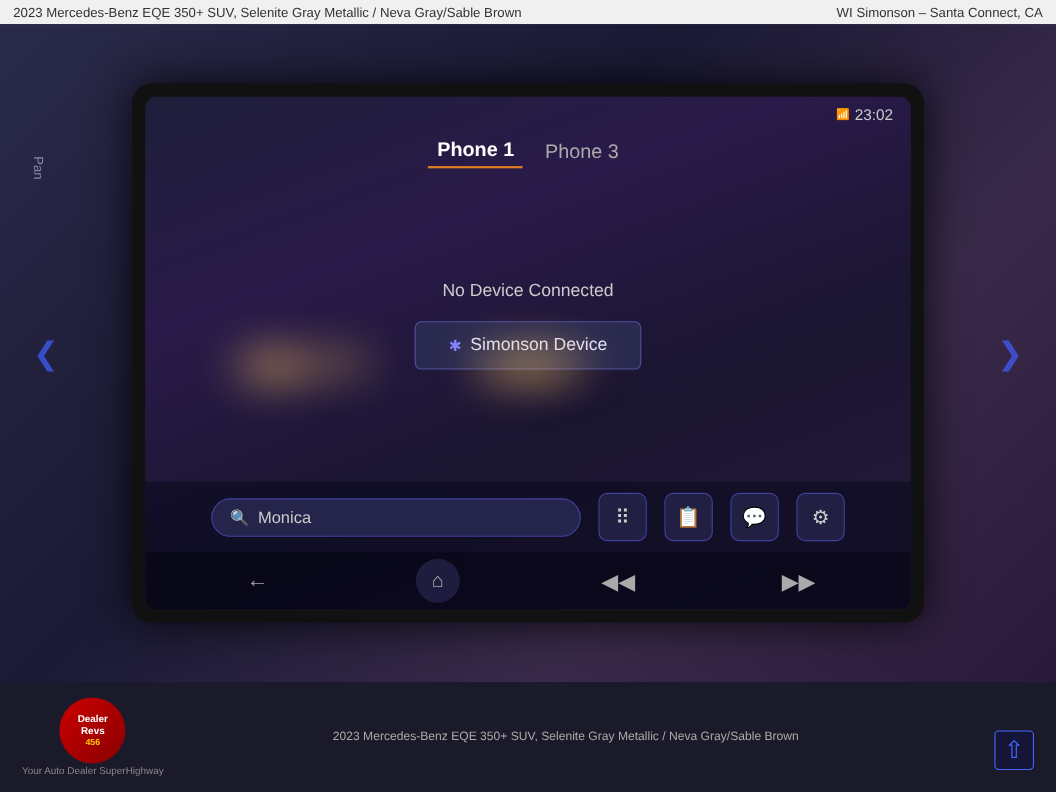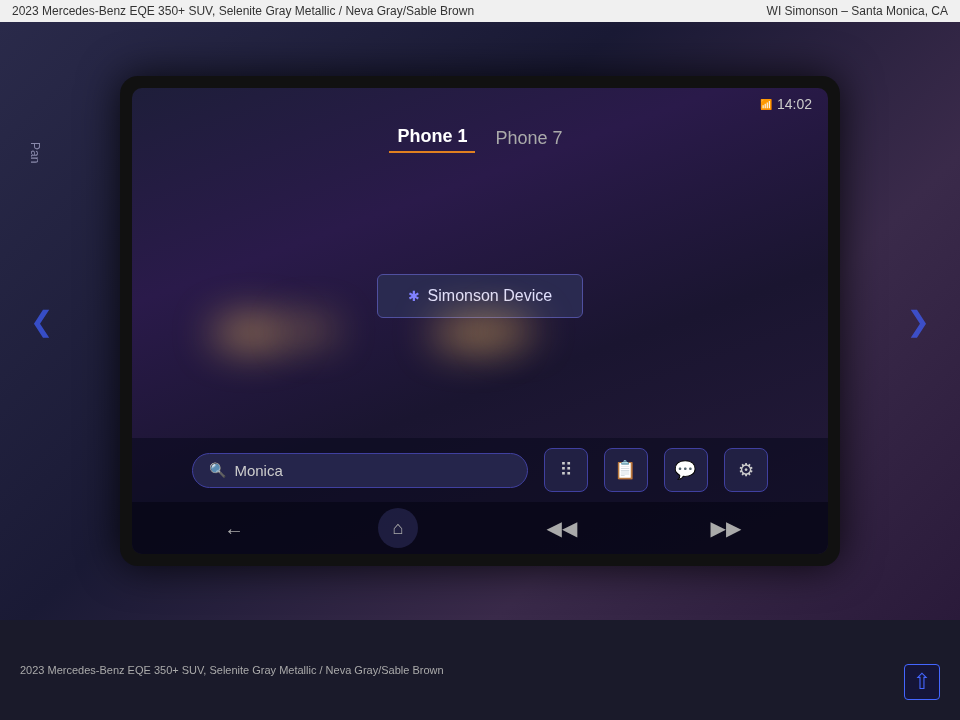--- a/index.html
+++ b/index.html
@@ -304,51 +304,52 @@
       color: #aaa;
       font-size: 11px;
       text-align: center;
     }
   </style>
 </head>
 <body>
 
 <div class="top-bar">
   <span>2023 Mercedes-Benz EQE 350+ SUV,  Selenite Gray Metallic / Neva Gray/Sable Brown</span>
-  <span>WI Simonson – Santa Monica, CA</span>
+  <span>WI Simonson – Santa Connect, CA</span>
 </div>
 
 <div class="photo-area">
 
   <div class="side-arrow side-arrow-left">❮</div>
 
   <div class="side-label">Pan</div>
 
   <div class="screen-bezel">
     <div class="screen-inner">
 
       <div class="screen-top">
         <div></div>
         <div class="screen-time">
           <span style="font-size:10px;">📶</span>
-          <span>14:02</span>
+          <span>23:02</span>
         </div>
       </div>
 
       <div class="tab-bar">
         <div class="tab active">Phone 1</div>
-        <div class="tab">Phone 7</div>
+        <div class="tab">Phone 3</div>
       </div>
 
       <div class="ambient-light ambient-left"></div>
       <div class="ambient-light ambient-left2"></div>
       <div class="ambient-light ambient-right"></div>
       <div class="ambient-light ambient-right2"></div>
 
       <div class="screen-content">
+        <div class="no-device-text">No Device Connected</div>
         <button class="connect-btn">
           <span class="bluetooth-icon">✱</span>
           <span>Simonson Device</span>
         </button>
       </div>
 
       <div class="screen-toolbar">
         <div class="search-bar">
           <span class="search-icon-char">🔍</span>
           <span>Monica</span>
@@ -374,17 +375,27 @@
         <div class="nav-btn">▶▶</div>
       </div>
 
     </div>
   </div>
 
   <div class="side-arrow side-arrow-right">❯</div>
 </div>
 
 <div class="bottom-bar" style="position:relative;">
+  <div class="dealer-logo">
+    <div class="dealer-circle">
+      <div>
+        <div style="font-size:9px; font-weight:bold;">Dealer</div>
+        <div style="font-size:9px; font-weight:bold;">Revs</div>
+        <div style="font-size:8px; color:#ffcc00;">456</div>
+      </div>
+    </div>
+    <div class="dealer-tagline">Your Auto Dealer SuperHighway</div>
+  </div>
   <div class="bottom-caption">2023 Mercedes-Benz EQE 350+ SUV,  Selenite Gray Metallic / Neva Gray/Sable Brown</div>
   <div style="width:60px;"></div>
 
   <div style="position:absolute; right: 20px; bottom: 20px; color: #4466ff; font-size: 22px; cursor:pointer; background: rgba(20,20,60,0.8); border: 1px solid #4466ff; border-radius: 4px; width:36px; height:36px; display:flex; align-items:center; justify-content:center;">⇧</div>
 </div>
 
 </body></html>

